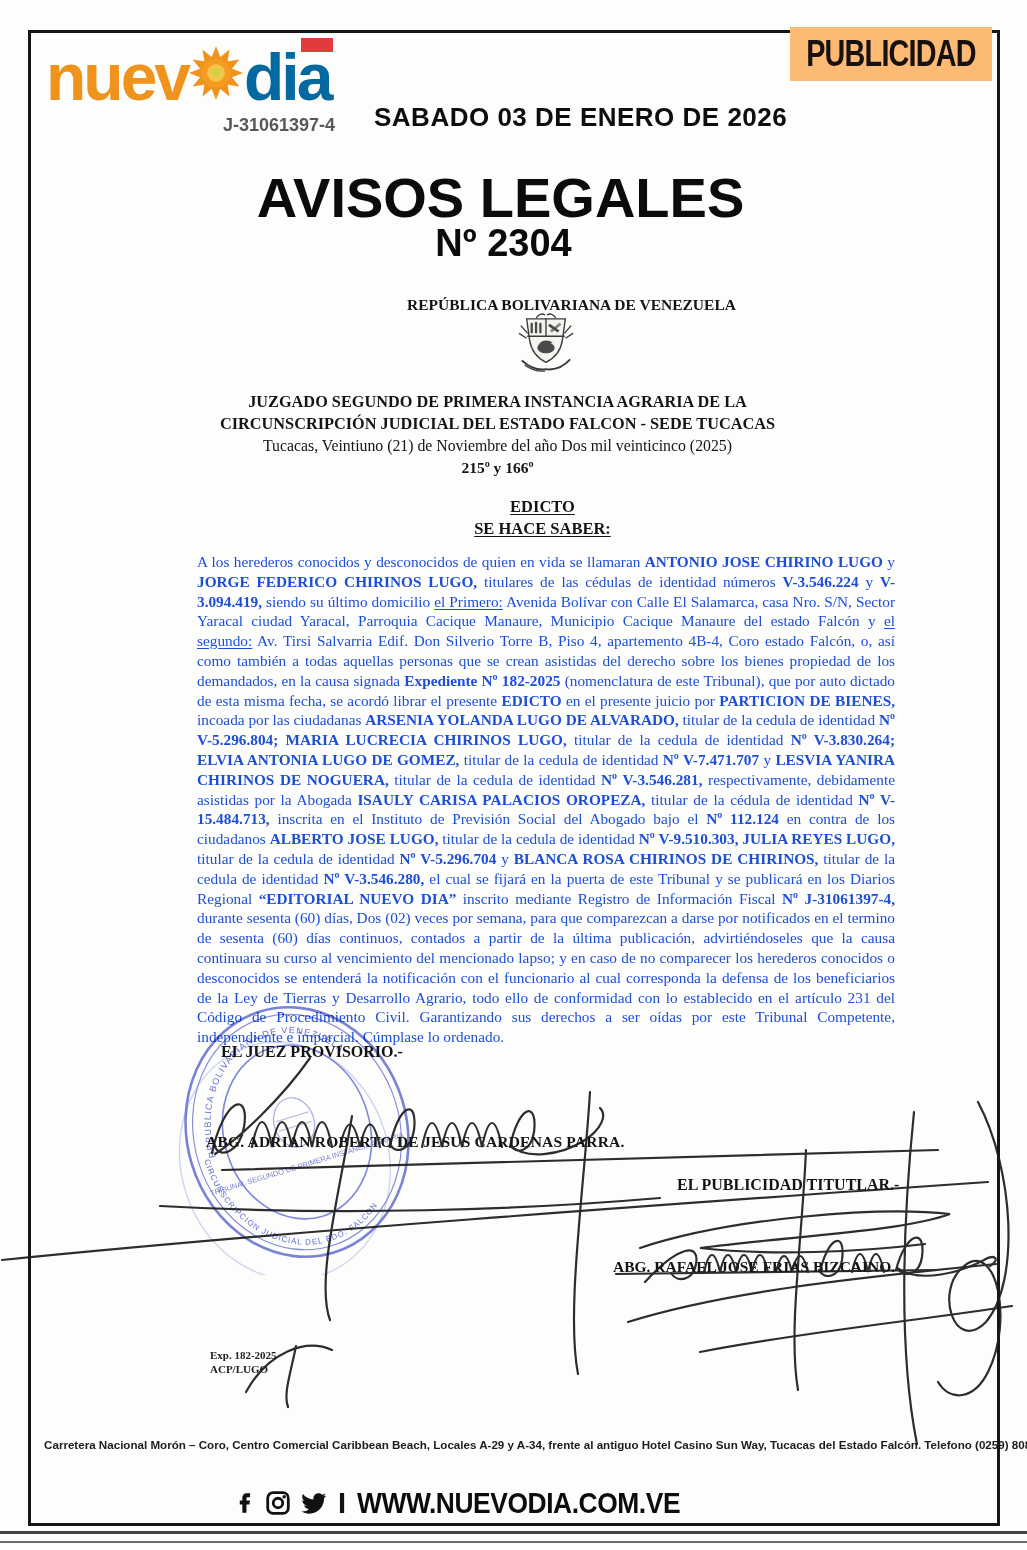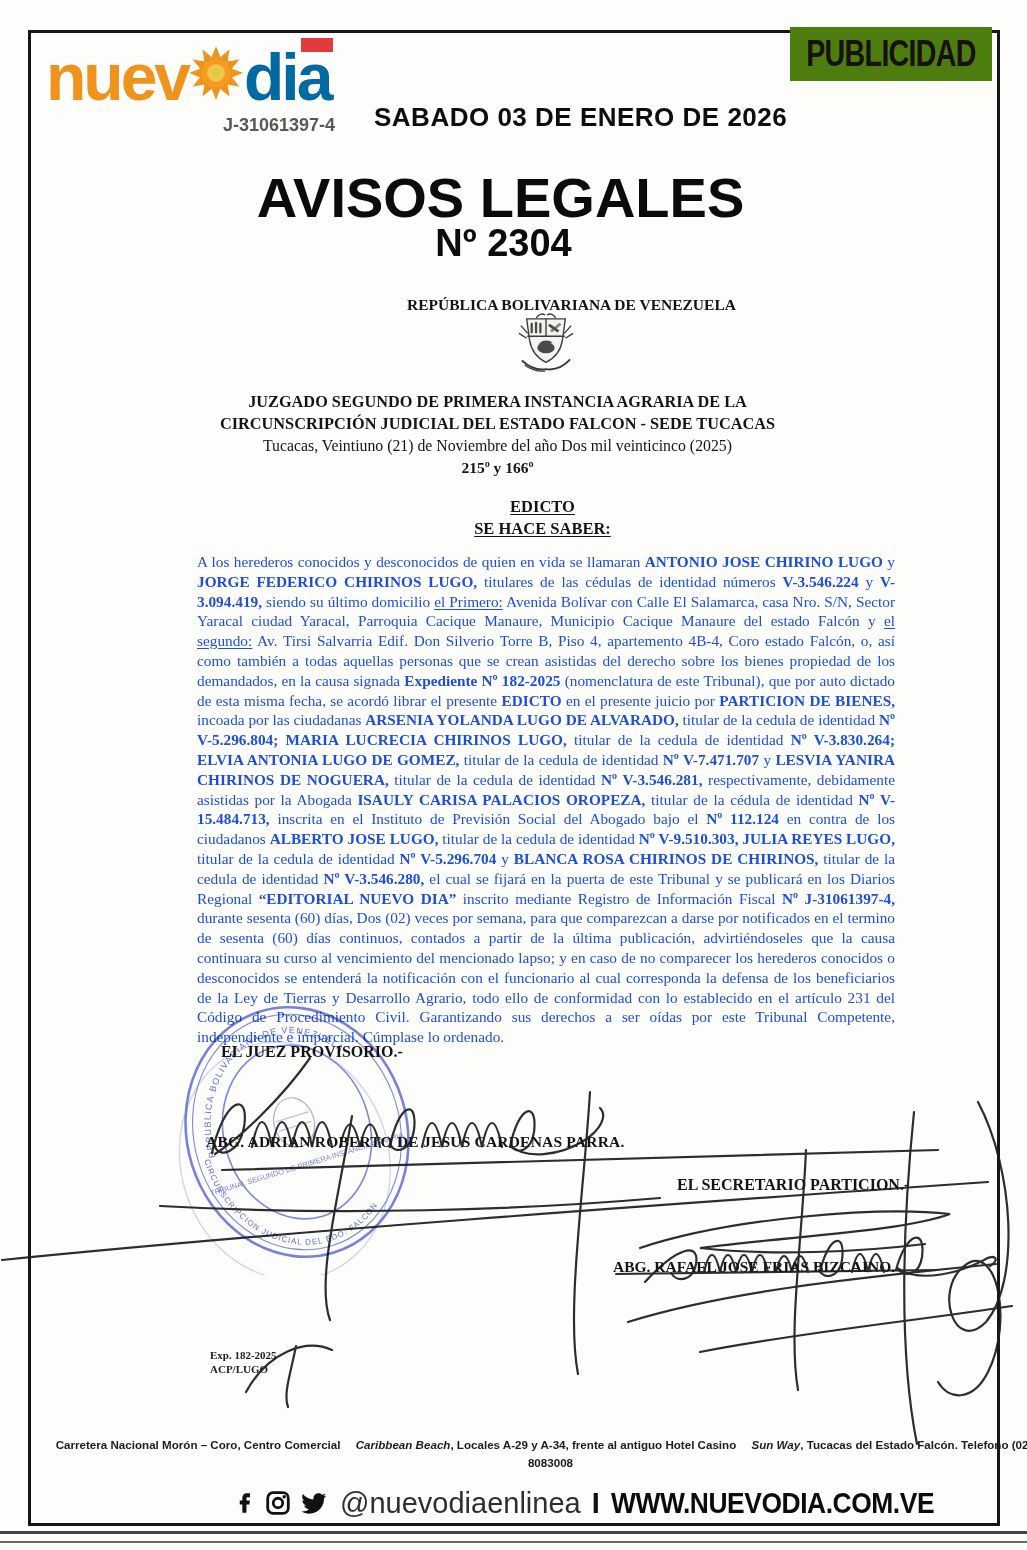--- a/index.html
+++ b/index.html
@@ -9,21 +9,21 @@
   .frame{position:absolute;left:28px;top:30px;width:966px;height:1490px;border:3px solid #161616;}
   
   .logo-row{position:absolute;left:46px;top:44px;display:flex;align-items:flex-start;
             font-family:"Liberation Sans",sans-serif;font-weight:bold;font-size:66px;letter-spacing:-3px;line-height:1;}
   .logo-nuev{color:#f0931d;}
   .logo-dia{color:#0369a1;position:relative;}
   .logo-red{position:absolute;top:-6px;left:57px;width:32px;height:14px;background:#e23b3e;}
   .logo-sun{margin:0 1px;}
   .jnum{position:absolute;left:150px;top:115px;width:185px;text-align:right;
         font-family:"Liberation Sans",sans-serif;font-weight:bold;font-size:18px;color:#57585a;letter-spacing:0;}
-  .pub-box{position:absolute;right:35px;top:27px;width:202px;height:54px;background:#4d7c0f;
+  .pub-box{position:absolute;right:35px;top:27px;width:202px;height:54px;background:#fdba74;
            display:flex;align-items:center;justify-content:center;}
   .pub-box span{font-family:"Liberation Sans",sans-serif;font-weight:bold;font-size:36px;color:#181112;
                 transform:scaleX(.8);letter-spacing:-1px;white-space:nowrap;}
   .date-line{position:absolute;left:374px;top:102px;font-family:"Liberation Sans",sans-serif;
              font-weight:bold;font-size:26px;color:#0d0d0d;letter-spacing:.5px;white-space:nowrap;}
   
   .big-title{position:absolute;left:0;width:100%;top:165px;text-align:center;transform:translateX(-13px);
              font-family:"Liberation Sans",sans-serif;font-weight:bold;font-size:56px;letter-spacing:0;color:#0b0b0b;}
   .num-title{position:absolute;left:0;width:100%;top:222px;text-align:center;transform:translateX(-10px);
              font-family:"Liberation Sans",sans-serif;font-weight:bold;font-size:38px;color:#0b0b0b;}
@@ -41,21 +41,21 @@
           font-weight:bold;font-size:15.5px;}
   .edicto1{position:absolute;left:0;width:100%;top:497px;text-align:center;transform:translateX(29px);
            font-weight:bold;font-size:16.5px;text-decoration:underline;text-underline-offset:2px;}
   .edicto2{position:absolute;left:0;width:100%;top:519px;text-align:center;transform:translateX(29px);
            font-weight:bold;font-size:16.5px;text-decoration:underline;text-underline-offset:2px;}
   
   .body-text{position:absolute;left:197px;top:552px;width:698px;text-align:justify;
              font-size:15.3px;line-height:19.8px;color:#1d4ed8;}
   .b{font-weight:bold;}
   .u{text-decoration:underline;text-underline-offset:2px;}
-  .i{font-style:italic;margin-left:12px;}
+  .i{}
   .judge-label{position:absolute;left:197px;top:1043px;font-weight:bold;font-size:16px;margin-left:24px;}
   .judge-name{position:absolute;left:206px;top:1133px;font-weight:bold;font-size:15.5px;letter-spacing:.2px;}
   .secretary-label{position:absolute;left:677px;top:1176px;font-weight:bold;font-size:16px;}
   .secretary-name{position:absolute;left:613px;top:1258px;font-weight:bold;font-size:15.5px;}
   .exp-block{position:absolute;left:210px;top:1348px;font-size:11px;font-weight:bold;line-height:14px;color:#222;}
   
   .addr{position:absolute;left:0;width:100%;top:1436px;text-align:center;transform:translateX(37px);
         font-family:"Liberation Sans",sans-serif;font-weight:bold;font-size:11.6px;line-height:17.5px;color:#1c1c1c;}
   .social-row{position:absolute;left:230px;top:1486px;display:flex;align-items:center;gap:9px;
               font-family:"Liberation Sans",sans-serif;}
@@ -146,21 +146,21 @@
   <div class="court3">Tucacas, Veintiuno (21) de Noviembre del año Dos mil veinticinco (2025)</div>
   <div class="court4">215º y 166º</div>
 
   <div class="edicto1">EDICTO</div>
   <div class="edicto2">SE HACE SABER:</div>
 
   <div class="body-text"><span>A los herederos conocidos y desconocidos de quien en vida se llamaran </span><span class="b">ANTONIO JOSE CHIRINO LUGO</span><span> y </span><span class="b">JORGE FEDERICO CHIRINOS LUGO,</span><span> titulares de las cédulas de identidad números </span><span class="b">V-3.546.224</span><span> y </span><span class="b">V-3.094.419,</span><span> siendo su último domicilio </span><span class="u">el Primero:</span><span> Avenida Bolívar con Calle El Salamarca, casa Nro. S/N, Sector Yaracal ciudad Yaracal, Parroquia Cacique Manaure, Municipio Cacique Manaure del estado Falcón y </span><span class="u">el segundo:</span><span> Av. Tirsi Salvarria Edif. Don Silverio Torre B, Piso 4, apartemento 4B-4, Coro estado Falcón, o, así como también a todas aquellas personas que se crean asistidas del derecho sobre los bienes propiedad de los demandados, en la causa signada </span><span class="b">Expediente Nº 182-2025</span><span> (nomenclatura de este Tribunal), que por auto dictado de esta misma fecha, se acordó librar el presente </span><span class="b">EDICTO</span><span> en el presente juicio por </span><span class="b">PARTICION DE BIENES,</span><span> incoada por las ciudadanas </span><span class="b">ARSENIA YOLANDA LUGO DE ALVARADO,</span><span> titular de la cedula de identidad </span><span class="b">Nº V-5.296.804; MARIA LUCRECIA CHIRINOS LUGO,</span><span> titular de la cedula de identidad </span><span class="b">Nº V-3.830.264; ELVIA ANTONIA LUGO DE GOMEZ,</span><span> titular de la cedula de identidad </span><span class="b">Nº V-7.471.707</span><span> y </span><span class="b">LESVIA YANIRA CHIRINOS DE NOGUERA,</span><span> titular de la cedula de identidad </span><span class="b">Nº V-3.546.281,</span><span> respectivamente, debidamente asistidas por la Abogada </span><span class="b">ISAULY CARISA PALACIOS OROPEZA,</span><span> titular de la cédula de identidad </span><span class="b">Nº V-15.484.713,</span><span> inscrita en el Instituto de Previsión Social del Abogado bajo el </span><span class="b">Nº 112.124</span><span> en contra de los ciudadanos </span><span class="b">ALBERTO JOSE LUGO,</span><span> titular de la cedula de identidad </span><span class="b">Nº V-9.510.303, JULIA REYES LUGO,</span><span> titular de la cedula de identidad </span><span class="b">Nº V-5.296.704</span><span> y </span><span class="b">BLANCA ROSA CHIRINOS DE CHIRINOS,</span><span> titular de la cedula de identidad </span><span class="b">Nº V-3.546.280,</span><span> el cual se fijará en la puerta de este Tribunal y se publicará en los Diarios Regional </span><span class="b">“EDITORIAL NUEVO DIA”</span><span> inscrito mediante Registro de Información Fiscal </span><span class="b">Nº J-31061397-4,</span><span> durante sesenta (60) días, Dos (02) veces por semana, para que comparezcan a darse por notificados en el termino de sesenta (60) días continuos, contados a partir de la última publicación, advirtiéndoseles que la causa continuara su curso al vencimiento del mencionado lapso; y en caso de no comparecer los herederos conocidos o desconocidos se entenderá la notificación con el funcionario al cual corresponda la defensa de los beneficiarios de la Ley de Tierras y Desarrollo Agrario, todo ello de conformidad con lo establecido en el artículo 231 del Código de Procedimiento Civil. Garantizando sus derechos a ser oídas por este Tribunal Competente, independiente e imparcial. Cúmplase lo ordenado.</span></div>
 
   <div class="judge-label">EL JUEZ PROVISORIO.-</div>
   <div class="judge-name">ABG. ADRIAN ROBERTO DE JESUS CARDENAS PARRA.</div>
-  <div class="secretary-label">EL SECRETARIO PARTICION.-</div>
+  <div class="secretary-label">EL PUBLICIDAD TITUTLAR.-</div>
   <div class="secretary-name">ABG. RAFAEL JOSE FRIAS BIZCAINO.</div>
 
   <div class="exp-block">
     <div>Exp. 182-2025</div>
     <div>ACP/LUGO</div>
   </div>
 
   <svg class="stamp-svg" width="275" height="285" viewBox="0 0 275 285">
     <g transform="rotate(-17 137 142)" stroke="#4553c9" fill="none">
       <ellipse cx="137" cy="142" rx="110" ry="126" stroke-width="2.6" opacity=".85"></ellipse>
@@ -213,20 +213,19 @@
           <rect x="2.5" y="2.5" width="19" height="19" rx="5" fill="none" stroke="#111" stroke-width="2.6"></rect>
           <circle cx="12" cy="12" r="4.4" fill="none" stroke="#111" stroke-width="2.6"></circle>
           <circle cx="17.7" cy="6.3" r="1.6" fill="#111"></circle>
         </svg>
     </span>
     <span>
       <svg width="27" height="27" viewBox="0 0 24 24">
           <path fill="#111" d="M23.4,4.8c-0.8,0.4-1.7,0.6-2.6,0.8c0.9-0.6,1.6-1.5,2-2.5c-0.9,0.5-1.9,0.9-2.9,1.1C19,3.3,17.8,2.8,16.5,2.8c-2.5,0-4.6,2-4.6,4.6c0,0.4,0,0.7,0.1,1C8.2,8.2,4.8,6.4,2.6,3.6C2.2,4.3,2,5.1,2,5.9c0,1.6,0.8,3,2,3.8C3.3,9.7,2.6,9.5,2,9.1v0.1c0,2.2,1.6,4.1,3.7,4.5c-0.4,0.1-0.8,0.2-1.2,0.2c-0.3,0-0.6,0-0.9-0.1c0.6,1.8,2.3,3.2,4.3,3.2c-1.6,1.2-3.6,2-5.7,2c-0.4,0-0.7,0-1.1-0.1c2,1.3,4.5,2.1,7.1,2.1c8.5,0,13.2-7.1,13.2-13.2v-0.6C22,6.5,22.8,5.7,23.4,4.8z"></path>
         </svg>
     </span>
-    <span class="handle">@nuevodiaenlinea</span>
     <span class="sep">I</span>
     <span class="website">WWW.NUEVODIA.COM.VE</span>
   </div>
 
   <div class="bottom-rule"></div>
 
 </div>
 
 </body></html>

